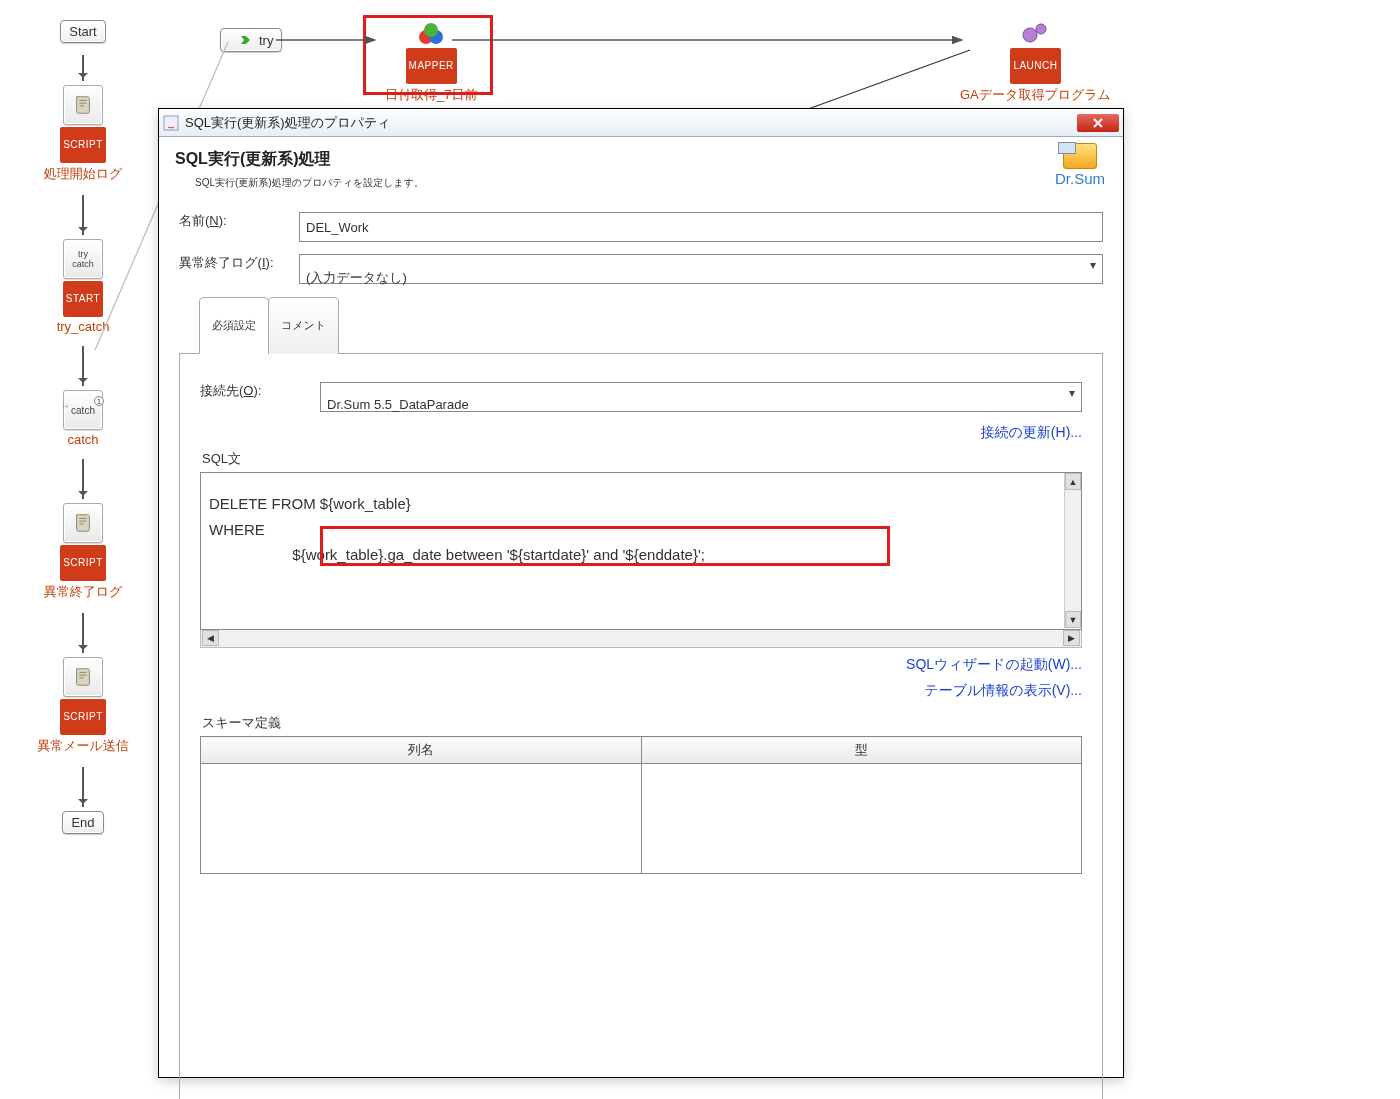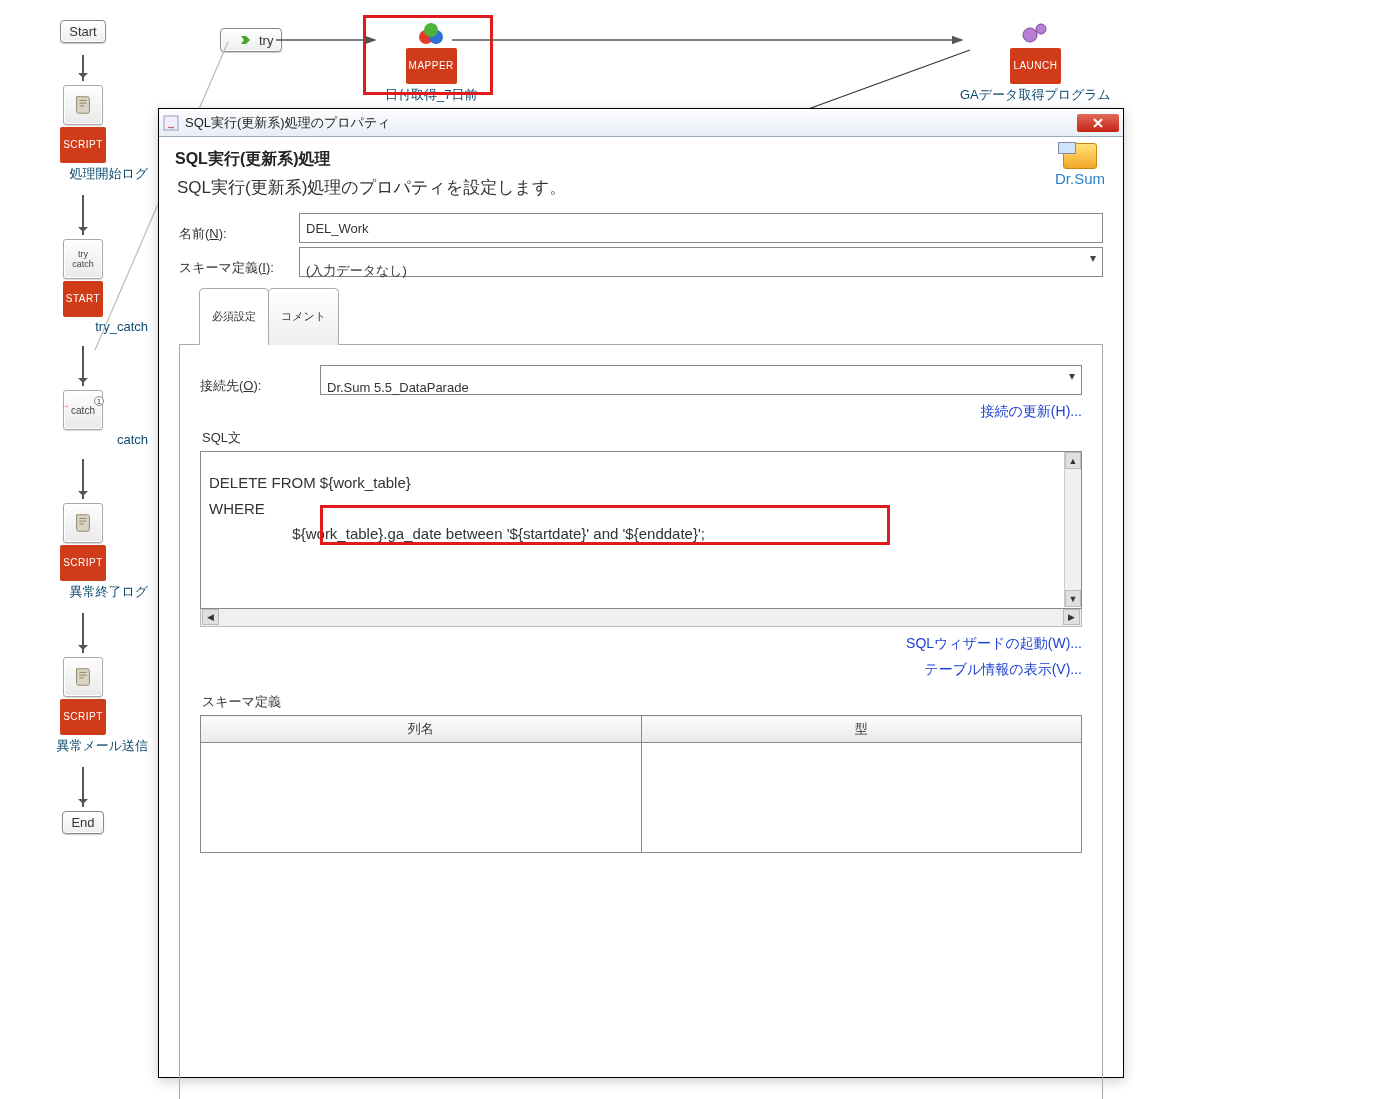--- a/index.html
+++ b/index.html
@@ -48,21 +48,21 @@
   .badge {
     font-size: 10px;
     letter-spacing: .5px;
     color: #fff;
     background: #d03c1a;
     border-radius: 2px;
     padding: 12px 3px;
     margin-top: 2px;
     line-height: 12px;
   }
-  .node-label { font-size: 13px; color: #0c4a6e; margin-top: 2px; text-align:right; width:130px;}
+  .node-label { font-size: 13px; color: #c2410c; margin-top: 2px; text-align:center; width:130px;}
   .arrow-down {
     width: 2px; height: 26px;
     background: #555;
     margin: 2px auto 4px auto;
     position: relative;
   }
   .arrow-down::after {
     content:"";
     position:absolute; left:50%; bottom:-2px;
     transform: translateX(-50%);
@@ -113,41 +113,41 @@
     color:#fff;font-weight:bold;
   }
   .close-btn svg{width:10px;height:10px;}
   .header {
     padding: 12px 20px 10px 16px;
     position: relative;
   }
   .header h2 {
     font-size: 16px; font-weight:bold; color:#222; margin-bottom:6px;
   }
-  .header p { font-size: 17px; color:#333; margin-left: 2px; }
+  .header p { font-size: 10px; color:#333; margin-left: 20px; }
   .drsum-badge {
     position:absolute; right:18px; top:6px; text-align:center;
     font-size:15px; color:#2a7ecb;
   }
   .drsum-badge .cube {
     width:34px;height:26px;
     background: linear-gradient(#ffe27a,#f2a826);
     border:1px solid #c8860a; border-radius:3px;
     margin:0 auto 1px auto;
     position:relative;
   }
   .drsum-badge .cube::before {
     content:""; position:absolute; left:-6px; top:-2px;
     width:16px;height:10px; background:#cfe4f7;border:1px solid #88a;
     font-size:7px;
   }
 
   .form-area { padding: 0 20px; }
   .form-row {
-    display:flex; align-items:flex-end; margin: 4px 0;
+    display:flex; align-items:flex-start; margin: 12px 0;
   }
   .form-row label { width: 120px; color:#333; }
   .form-row .u { text-decoration: underline; }
   .text-input, .select {
     flex: 1;
     height: 20px;
     border: 1px solid #888;
     padding: 14px 6px;
     font-size: 13px;
     background:#fff;
@@ -388,21 +388,21 @@
       <span>Dr.Sum</span>
     </div>
   </div>
 
   <div class="form-area">
     <div class="form-row">
       <label><span>名前(</span><span class="u">N</span><span>):</span></label>
       <input class="text-input" value="DEL_Work" style="">
     </div>
     <div class="form-row">
-      <label><span>スキーマ定義(</span><span class="u">I</span><span>):</span></label>
+      <label><span>異常終了ログ(</span><span class="u">I</span><span>):</span></label>
       <div class="select"><span>(入力データなし)</span></div>
     </div>
 
     <div class="tab-strip">
       <div class="tab active">必須設定</div>
       <div class="tab">コメント</div>
     </div>
 
     <div class="tab-body">
       <div class="form-row">

